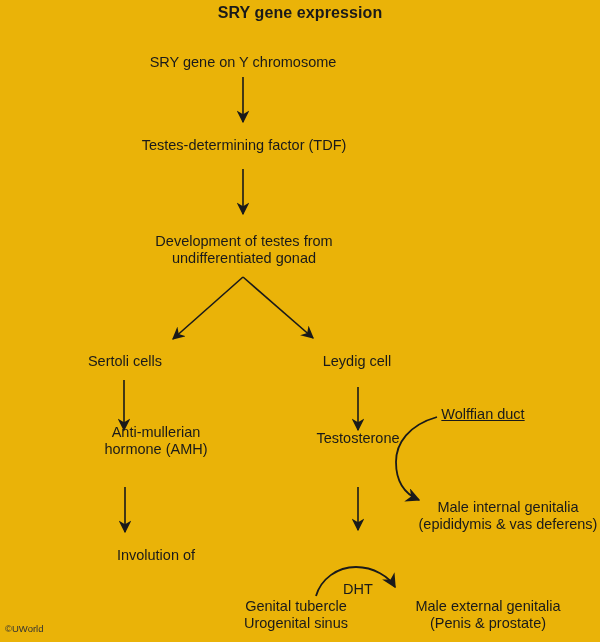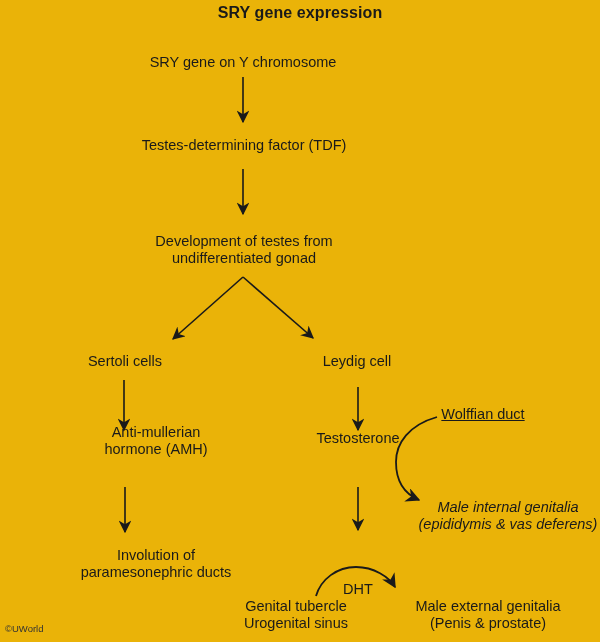--- a/index.html
+++ b/index.html
@@ -102,28 +102,27 @@
   </div>
 
   <div class="node" style="left:358px; top:430px;">
     <div>Testosterone</div>
   </div>
 
   <div class="node" style="left:483px; top:406px;text-decoration:underline;">
     <div>Wolffian duct</div>
   </div>
 
-  <div class="node" style="left:508px; top:499px;font-style:italic;">
+  <div class="node" style="left:508px; top:499px;">
     <div>Male internal genitalia</div>
     <div>(epididymis &amp; vas deferens)</div>
   </div>
 
   <div class="node" style="left:124px; top:547px;margin-left:32px;">
     <div>Involution of</div>
-    <div>paramesonephric ducts</div>
   </div>
 
   <div class="node" style="left:358px; top:546px;margin-top:35px;">
     <div>DHT</div>
   </div>
 
   <div class="node" style="left:296px; top:598px;">
     <div>Genital tubercle</div>
     <div>Urogenital sinus</div>
   </div>

